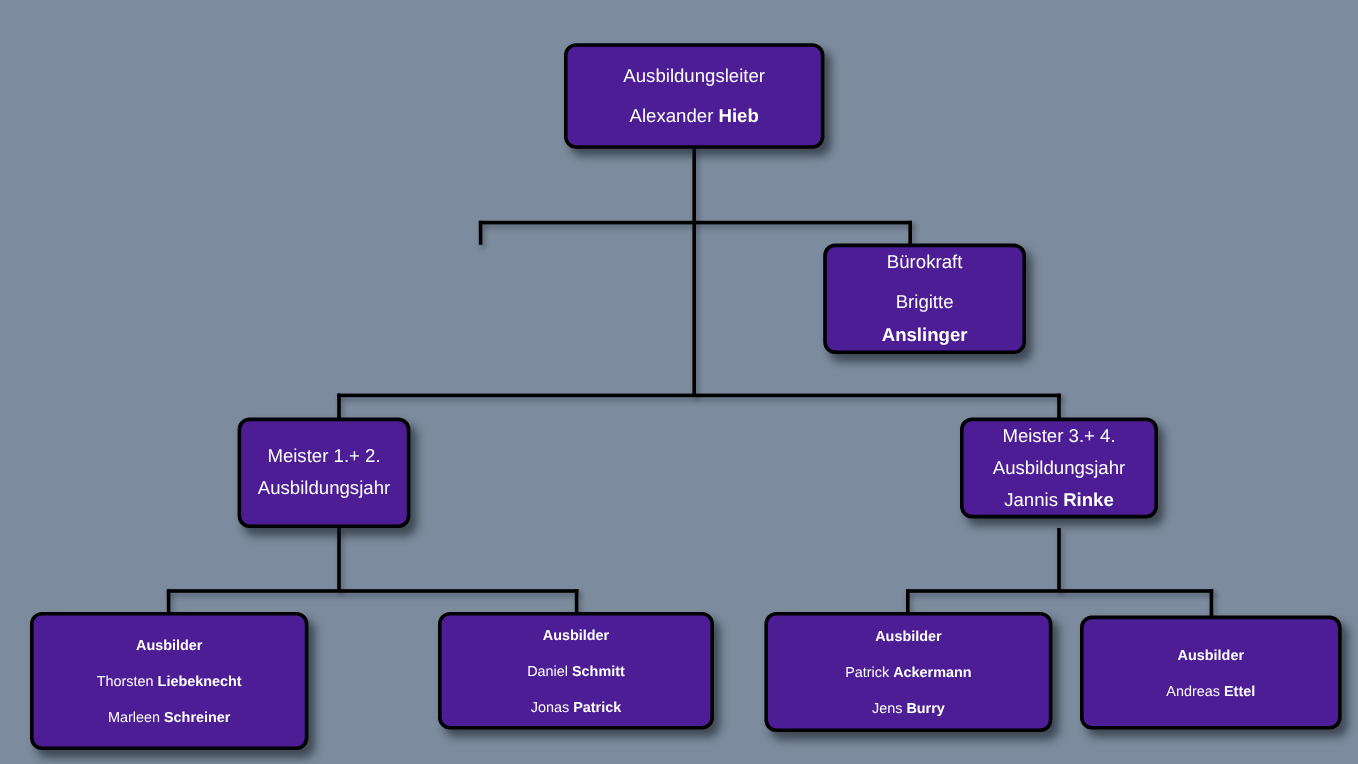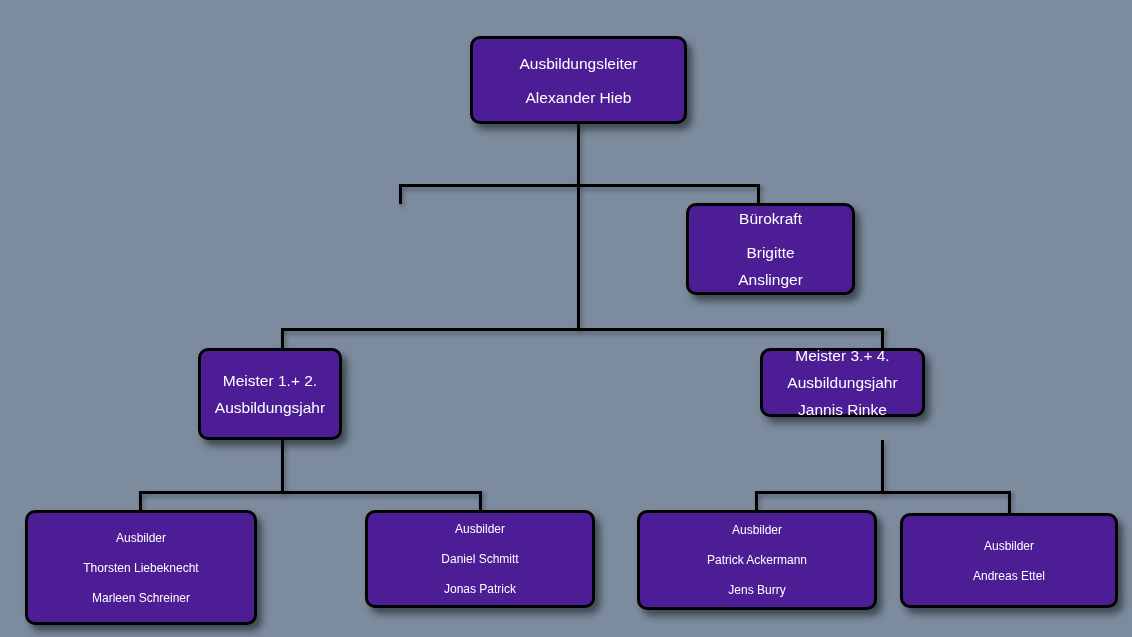--- a/index.html
+++ b/index.html
@@ -22,21 +22,21 @@
     flex-direction: column;
     align-items: center;
     justify-content: center;
     text-align: center;
     font-size: 15.5px;
     line-height: 27px;
   }
   .node.ausb { font-size: 12px; line-height: 30px; }
   .line { white-space: nowrap; }
   .t-gap { margin-bottom: 7px; }
-  .bold, .node strong { font-weight: 400; }
+  .bold, .node strong { font-weight: 700; }
   .connector {
     position: absolute;
     background: #000;
     box-shadow: 2px 3px 4px rgba(15, 20, 28, 0.35);
   }
 </style>
 </head>
 <body>
 
 <div class="stage">
@@ -67,21 +67,21 @@
     <div class="line t-gap">Bürokraft</div>
     <div class="line">Brigitte</div>
     <div class="line bold">Anslinger</div>
   </div>
 
   <div class="node" style="left:198px;top:348px;width:144px;height:92px;">
     <div class="line">Meister 1.+ 2.</div>
     <div class="line">Ausbildungsjahr</div>
   </div>
 
-  <div class="node" style="left:760px;top:348px;width:165px;height:69px;">
+  <div class="node" style="left:800px;top:348px;width:165px;height:84px;">
     <div class="line">Meister 3.+ 4.</div>
     <div class="line">Ausbildungsjahr</div>
     <div class="line"><span>Jannis</span> <strong>Rinke</strong></div>
   </div>
 
   <div class="node ausb" style="left:25px;top:510px;width:232px;height:115px;">
     <div class="line bold">Ausbilder</div>
     <div class="line"><span>Thorsten</span> <strong>Liebeknecht</strong></div>
     <div class="line"><span>Marleen</span> <strong>Schreiner</strong></div>
   </div>

